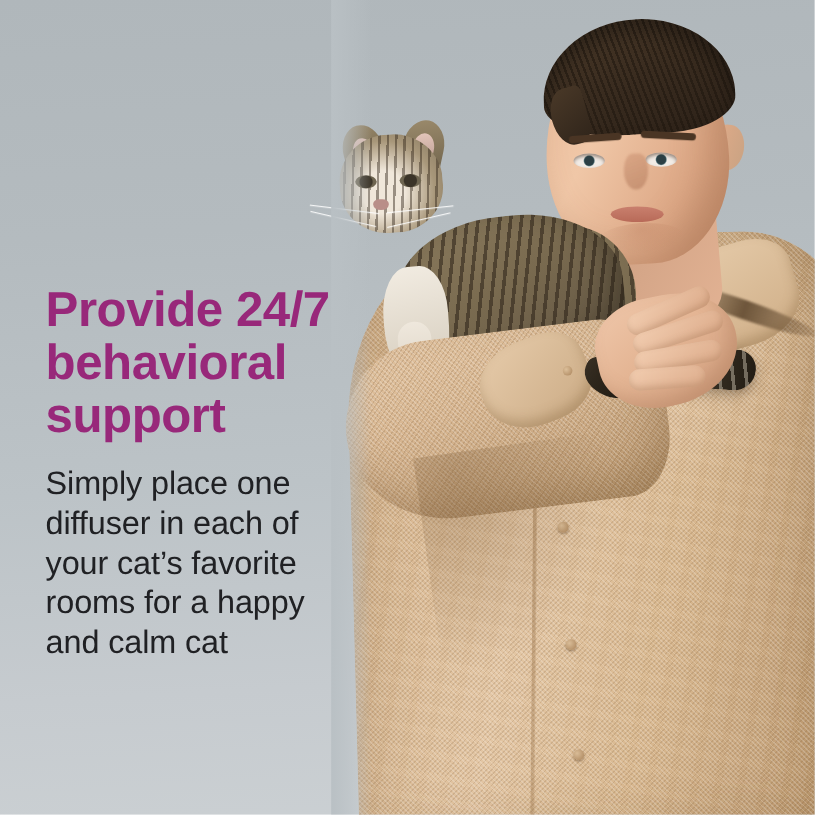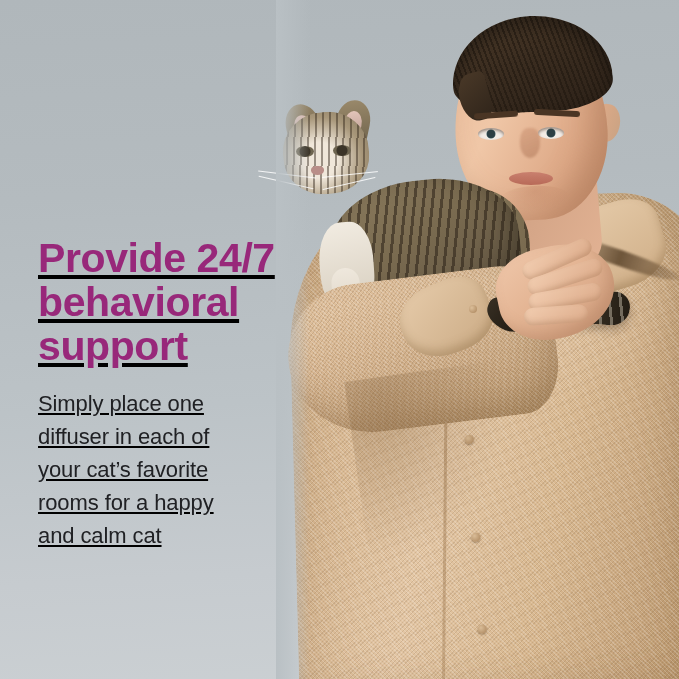--- a/index.html
+++ b/index.html
@@ -223,30 +223,30 @@
   }
 
   
   .edge-fade{
     position:absolute;left:276px;top:0;width:34px;height:679px;
     background:linear-gradient(to right, rgba(185,192,196,1) 0%, rgba(185,192,196,0) 100%);
     pointer-events:none;
   }
 
   
-  .copy{position:absolute;left:38px;top:236px;width:300px;text-decoration:underline;}
+  .copy{position:absolute;left:38px;top:236px;width:300px;}
   .headline{
     margin:0;
     font-size:41px;line-height:44px;font-weight:700;letter-spacing:-.4px;
     color:#98287a;
     white-space:pre-line;
   }
   .body-copy{
     margin:0;padding-top:19px;
-    font-size:22px;line-height:33px;font-weight:400;letter-spacing:-.1px;
+    font-size:27px;line-height:33px;font-weight:400;letter-spacing:-.1px;
     color:#202124;
     white-space:pre-line;
   }
 </style>
 </head>
 <body>
 
 <div class="ad">
 
   <div class="photo">

